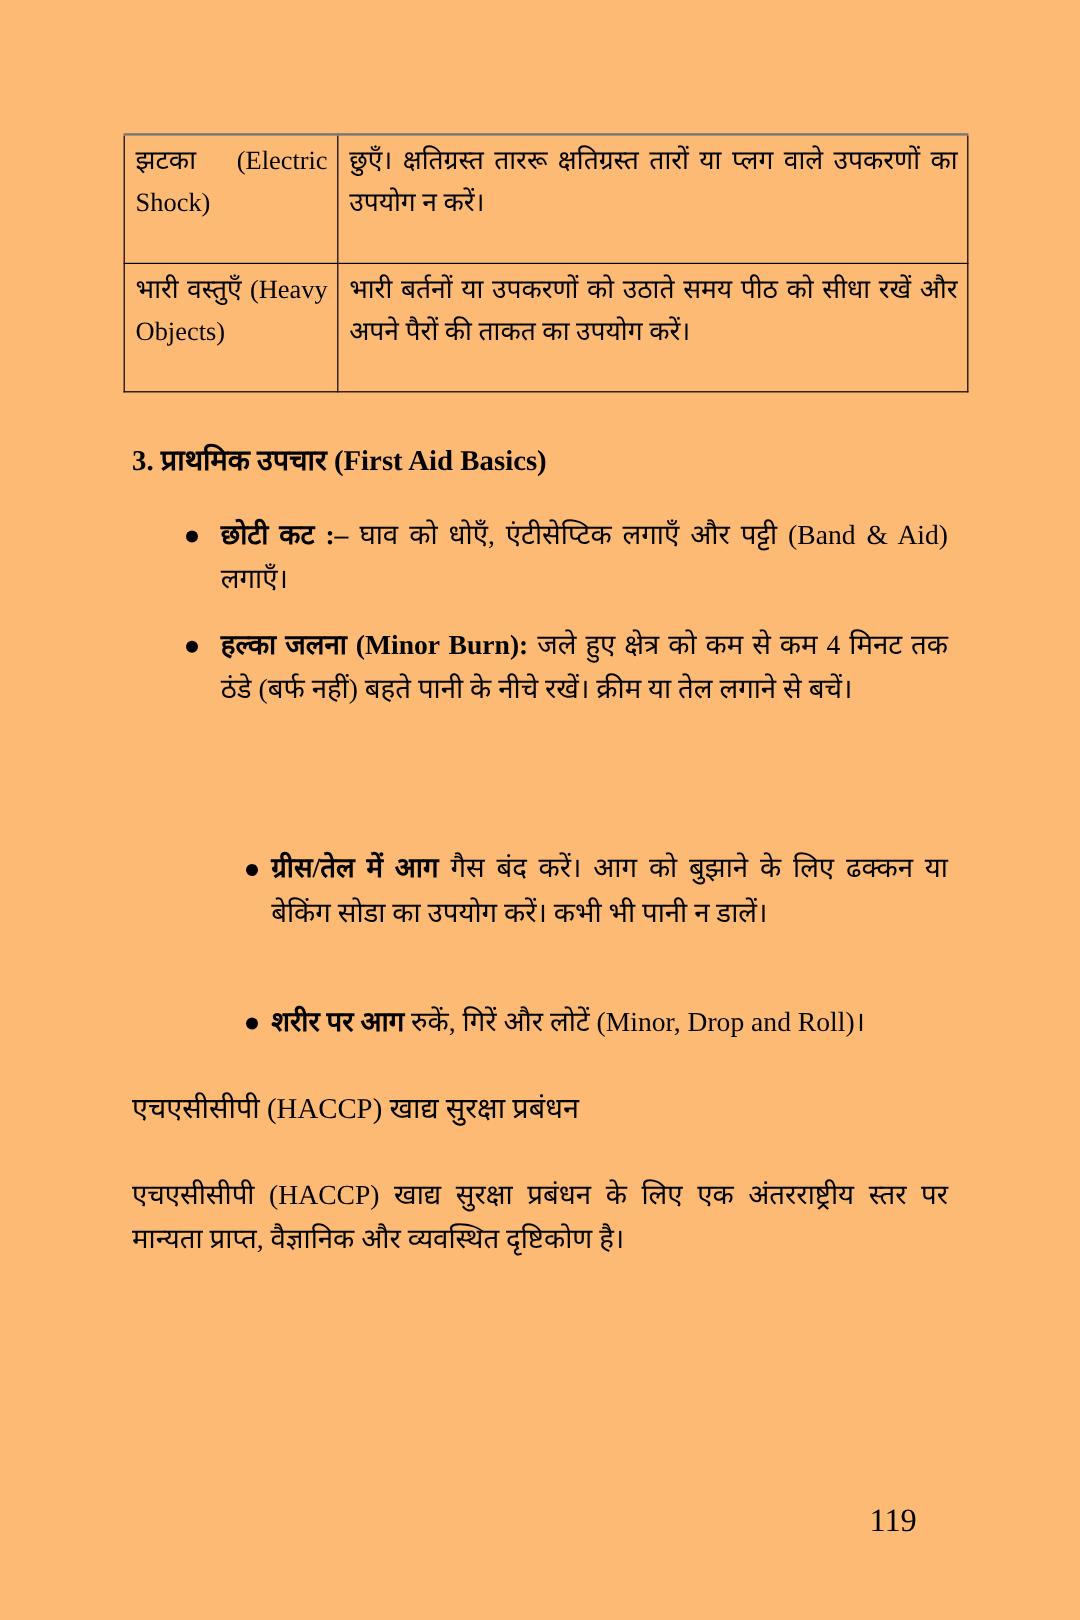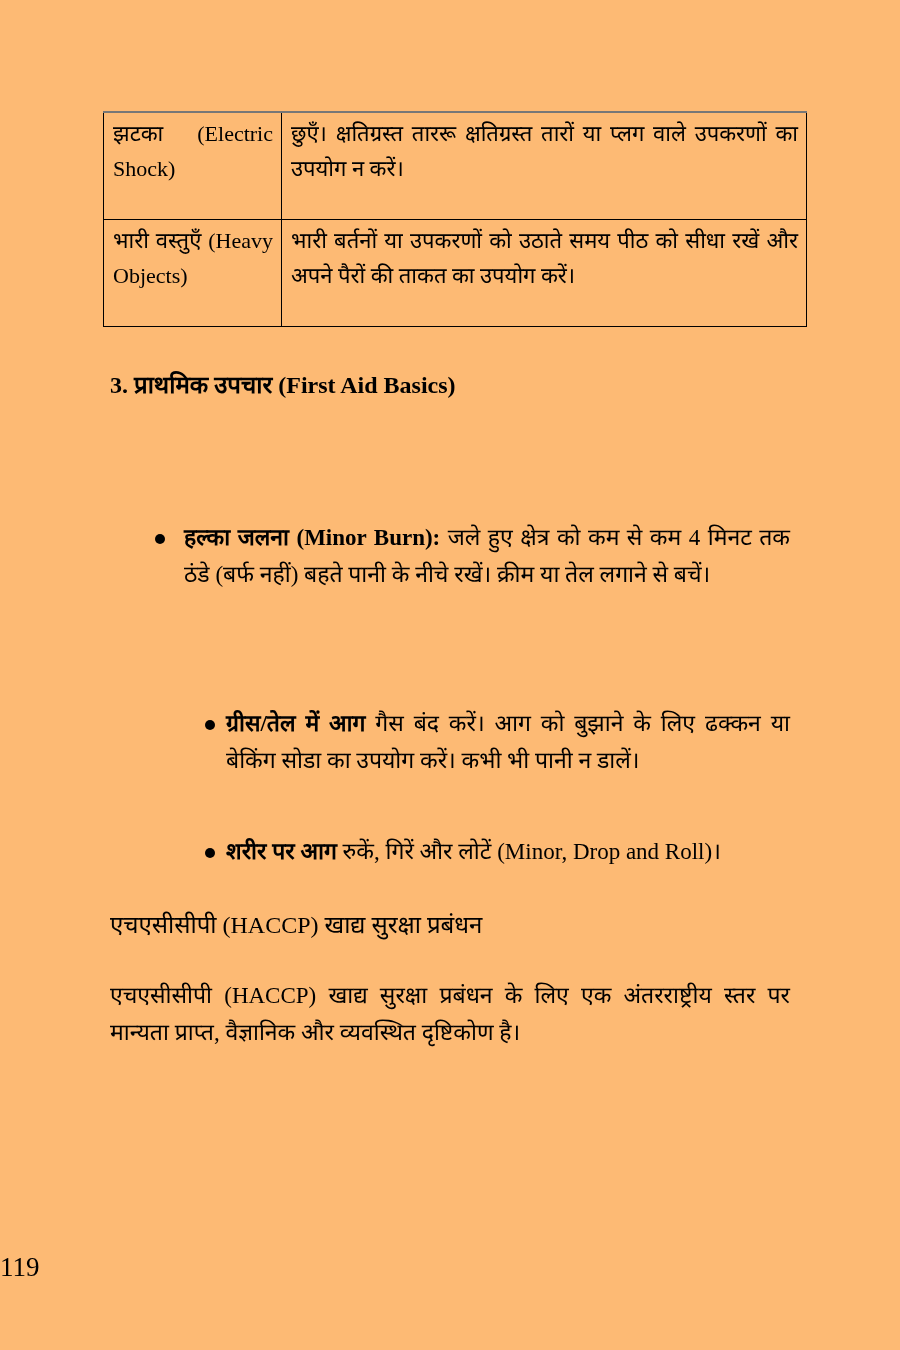--- a/index.html
+++ b/index.html
@@ -79,21 +79,21 @@
   }
   .haccp-body {
     top: 977px;
     text-align: justify;
   }
 
   .page-number {
     position: absolute;
     top: 1250px;
     left: 0; width: 764px;
-    text-align: left;
+    text-align: right;
     font-size: 27px;
     line-height: 34px;
   }
 </style>
 </head>
 <body>
 
 <div class="page">
 
   <table class="safety-table">
@@ -104,20 +104,25 @@
       </tr>
       <tr>
         <td class="term-cell">भारी वस्तुएँ (Heavy Objects)</td>
         <td class="desc-cell">भारी बर्तनों या उपकरणों को उठाते समय पीठ को सीधा रखें और अपने पैरों की ताकत का उपयोग करें।</td>
       </tr>
     </tbody>
   </table>
 
   <div class="block section-heading">3. प्राथमिक उपचार (First Aid Basics)</div>
 
+  <div class="block bullet outer b1">
+    <span class="dot"></span>
+    <span class="lead">छोटी कट :–</span>
+    <span>घाव को धोएँ, एंटीसेप्टिक लगाएँ और पट्टी (Band &amp; Aid) लगाएँ।</span>
+  </div>
 
   <div class="block bullet outer b2">
     <span class="dot"></span>
     <span class="lead">हल्का जलना (Minor Burn):</span>
     <span>जले हुए क्षेत्र को कम से कम 4 मिनट तक ठंडे (बर्फ नहीं) बहते पानी के नीचे रखें। क्रीम या तेल लगाने से बचें।</span>
   </div>
 
 
   <div class="block bullet sub s1">
     <span class="dot"></span>

